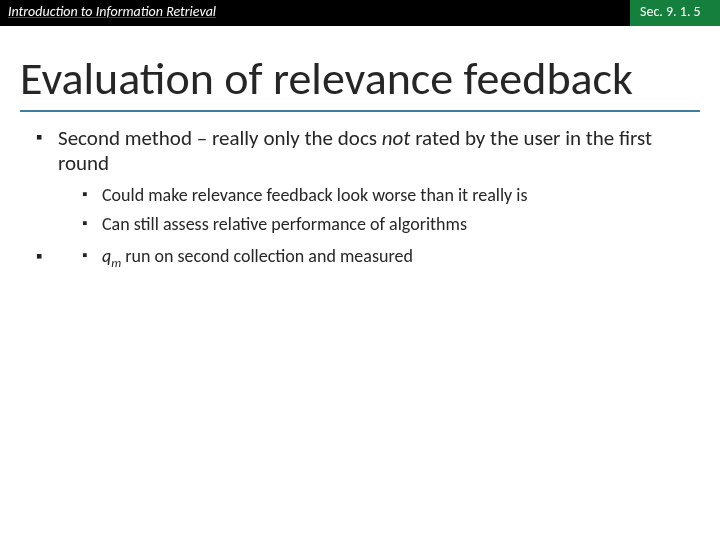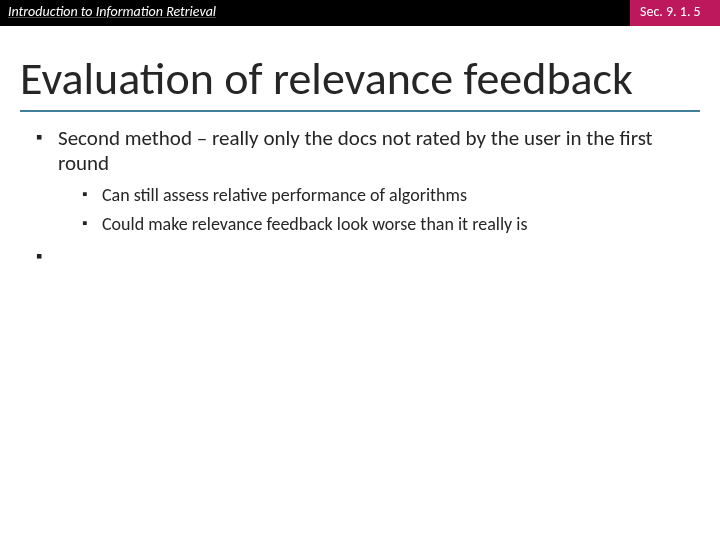--- a/index.html
+++ b/index.html
@@ -9,21 +9,21 @@
     flex: 1;
     background: #000;
     color: #fff;
     font-style: italic;
     font-size: 14px;
     padding: 3px 8px;
     text-decoration: underline;
     text-decoration-color: #444;
   }
   .header-right {
-    background: #be185d;
+    background: #15803d;
     color: #fff;
     font-size: 14px;
     padding: 3px 10px;
     min-width: 90px;
   }
   .title {
     font-size: 46px;
     font-weight: 400;
     color: #262626;
     margin: 24px 20px 6px 20px;
@@ -43,38 +43,41 @@
   ul.nested { list-style: none; margin: 8px 0 10px 24px; }
   ul.nested > li { position: relative; padding-left: 20px; margin-bottom: 6px; font-size: 18px; color: #262626; line-height: 1.25; }
   ul.nested > li::before {
     content: "\25AA";
     position: absolute;
     left: 0;
     top: 1px;
     font-size: 15px;
     color: #222;
   }
-  .it { }
+  .it { font-style: italic; }
   .sub { font-size: 0.7em; vertical-align: sub; font-style: italic; }
 </style>
 </head>
 <body>
 
 <div class="header">
   <div class="header-left">Introduction to Information Retrieval</div>
   <div class="header-right">Sec. 9. 1. 5</div>
 </div>
 
 <h1 class="title">Evaluation of relevance feedback</h1>
 
 <ul class="top">
   <li>
     <span>Second method – really only the docs </span><span class="it">not</span><span> rated by the user in the first round</span>
     <ul class="nested">
+      <li>Could make relevance feedback look worse than it really is</li>
       <li>Can still assess relative performance of algorithms</li>
-      <li>Could make relevance feedback look worse than it really is</li>
     </ul>
   </li>
   <li>
     <ul class="nested">
+      <li>
+        <span class="it">q</span><span class="sub">m</span><span> run on second collection and measured</span>
+      </li>
     </ul>
   </li>
 </ul>
 
 </body></html>

